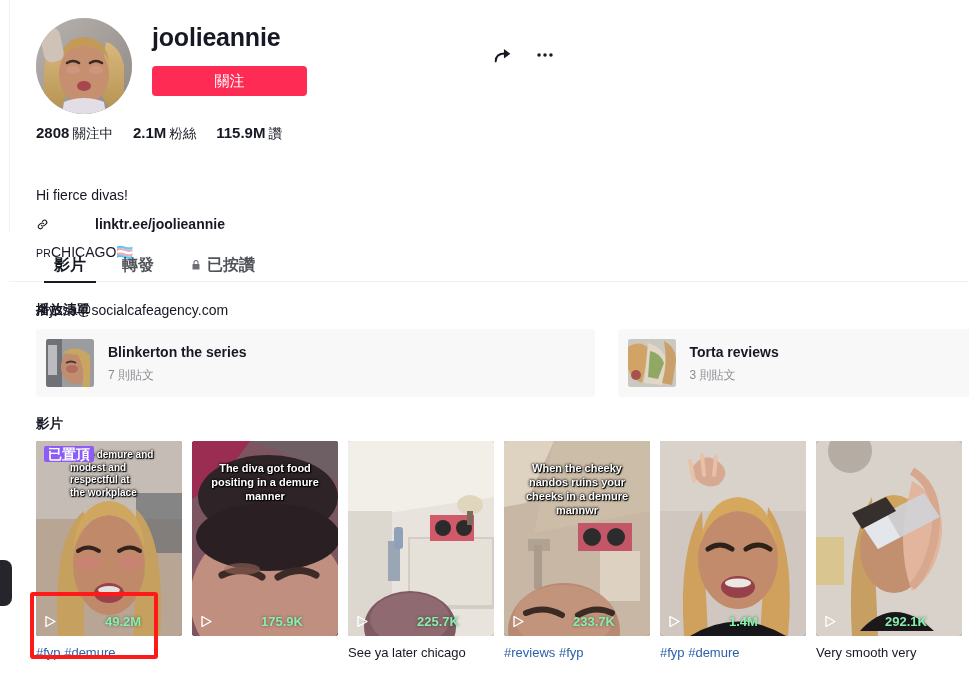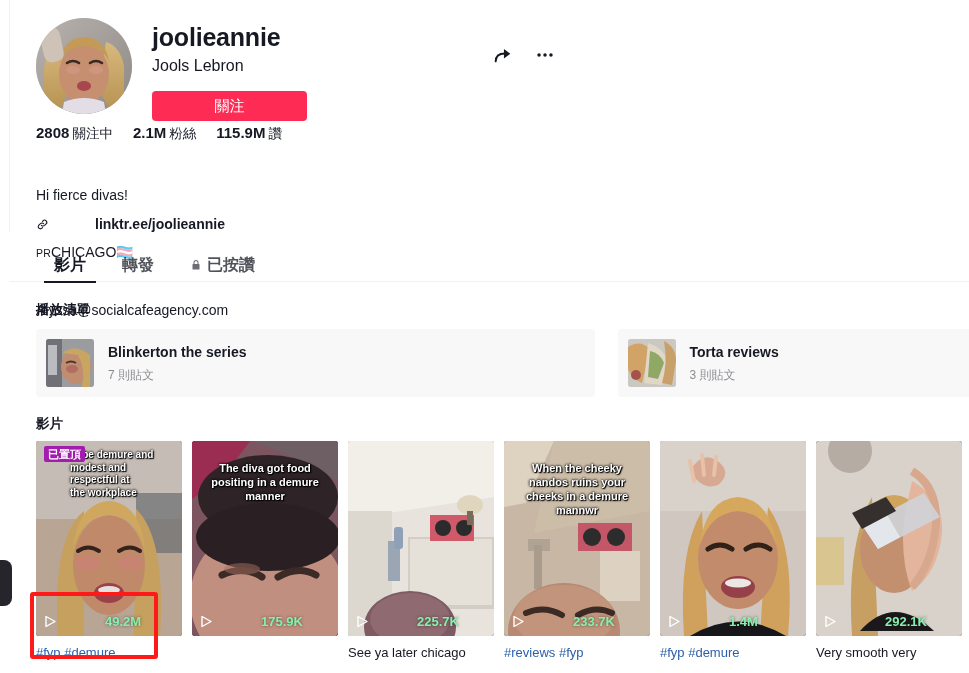--- a/index.html
+++ b/index.html
@@ -284,23 +284,23 @@
     border-radius: 3px;
     overflow: hidden;
     background: #2a2026;
     cursor: pointer;
   }
   .video-thumb svg { display: block; width: 146px; height: 195px; }
 
   .pinned-badge {
     position: absolute;
     left: 8px; top: 5px;
-    background: #a21caf;
+    background: #8b5cf6;
     color: #ffffff;
-    font-size: 11px;
+    font-size: 14px;
     font-weight: bold;
     line-height: 14px;
     padding: 1px 4px;
     border-radius: 2px;
     z-index: 4;
     white-space: nowrap;
   }
 
   .thumb-caption-overlay {
     position: absolute;
@@ -400,21 +400,20 @@
           <path d="M54 45 Q60 41 66 45" stroke="#3a2a22" stroke-width="2.6" fill="none" stroke-linecap="round"></path>
           <ellipse cx="48" cy="68" rx="7" ry="5" fill="#a8464d"></ellipse>
           <path d="M14 18 Q10 30 14 42 Q18 34 20 22 Z" fill="#d3c3b4"></path>
           <rect x="6" y="10" width="20" height="34" rx="8" fill="#cfc2b6" transform="rotate(-12 16 27)"></rect>
           <path d="M28 84 Q48 76 68 84 L70 96 L26 96 Z" fill="#e3dde6"></path>
         </svg>
       </div>
 
       <div class="header-main">
         <div class="username">joolieannie</div>
-        <div class="nickname">Jools Lebron</div>
         <button class="follow-btn">關注</button>
       </div>
 
       <div class="header-actions">
         <div class="icon-btn">
           <svg width="22" height="22" viewBox="0 0 24 24" fill="none" stroke="#161823" stroke-width="2" stroke-linecap="round" stroke-linejoin="round">
             <path d="M4 19c0-6 4.5-8.5 10-8.6"></path>
             <path d="M13 5.5 L20 10.6 L13 15.7 Z" fill="#161823" stroke="none"></path>
           </svg>
         </div>

